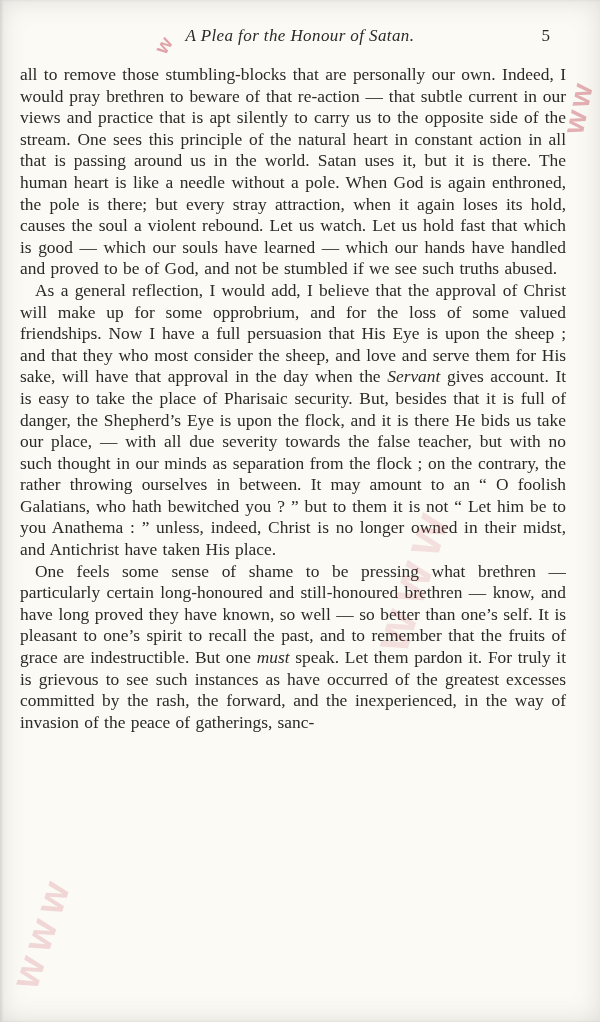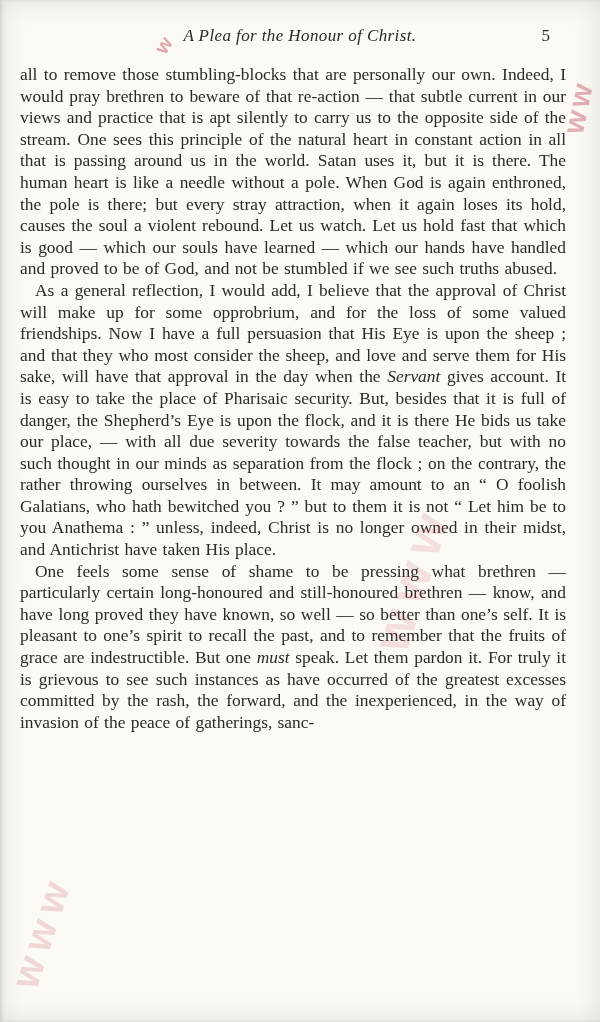--- a/index.html
+++ b/index.html
@@ -76,21 +76,21 @@
   .wm-2 { left: 556px; top: 130px; font-size: 30px; transform: rotate(-78deg); opacity: 0.38; letter-spacing: 4px; }
   .wm-3 { left: 360px; top: 640px; font-size: 52px; transform: rotate(-72deg); opacity: 0.13; letter-spacing: 10px; }
   .wm-4 { left: 2px;   top: 980px; font-size: 40px; transform: rotate(-72deg); opacity: 0.18; letter-spacing: 8px; }
 </style>
 </head>
 <body>
 
 <div class="page">
 
   <header class="running-head">
-    <span class="head-title">A Plea for the Honour of Christ.</span>
+    <span class="head-title">A Plea for the Honour of Satan.</span>
     <span class="page-num">5</span>
   </header>
 
   <main class="body-text">
       <p class="no-indent">all to remove those stumbling-blocks that are personally our own.  Indeed, I would pray brethren to beware of that re-action — that subtle current in our views and practice that is apt silently to carry us to the opposite side of the stream.  One sees this principle of the natural heart in constant action in all that is passing around us in the world.  Satan uses it, but it is there.  The human heart is like a needle without a pole.  When God is again enthroned, the pole is there; but every stray attraction, when it again loses its hold, causes the soul a violent rebound.  Let us watch.  Let us hold fast that which is good — which our souls have learned — which our hands have handled and proved to be of God, and not be stumbled if we see such truths abused.</p>
       <p class="indent">As a general reflection, I would add, I believe that the approval of Christ will make up for some opprobrium, and for the loss of some valued friendships.  Now I have a full persuasion that His Eye is upon the sheep ; and that they who most consider the sheep, and love and serve them for His sake, will have that approval in the day when the <i>Servant</i> gives account.  It is easy to take the place of Pharisaic security.  But, besides that it is full of danger, the Shepherd’s Eye is upon the flock, and it is there He bids us take our place, — with all due severity towards the false teacher, but with no such thought in our minds as separation from the flock ; on the contrary, the rather throwing ourselves in between.  It may amount to an “ O foolish Galatians, who hath bewitched you ? ” but to them it is not “ Let him be to you Anathema : ” unless, indeed, Christ is no longer owned in their midst, and Antichrist have taken His place.</p>
       <p class="indent">One feels some sense of shame to be pressing what brethren — particularly certain long-honoured and still-honoured brethren — know, and have long proved they have known, so well — so better than one’s self.  It is pleasant to one’s spirit to recall the past, and to remember that the fruits of grace are indestructible.  But one <i>must</i> speak.  Let them pardon it.  For truly it is grievous to see such instances as have occurred of the greatest excesses committed by the rash, the forward, and the inexperienced, in the way of invasion of the peace of gatherings, sanc-</p>
     </main>
 
   <div class="wm-layer">

